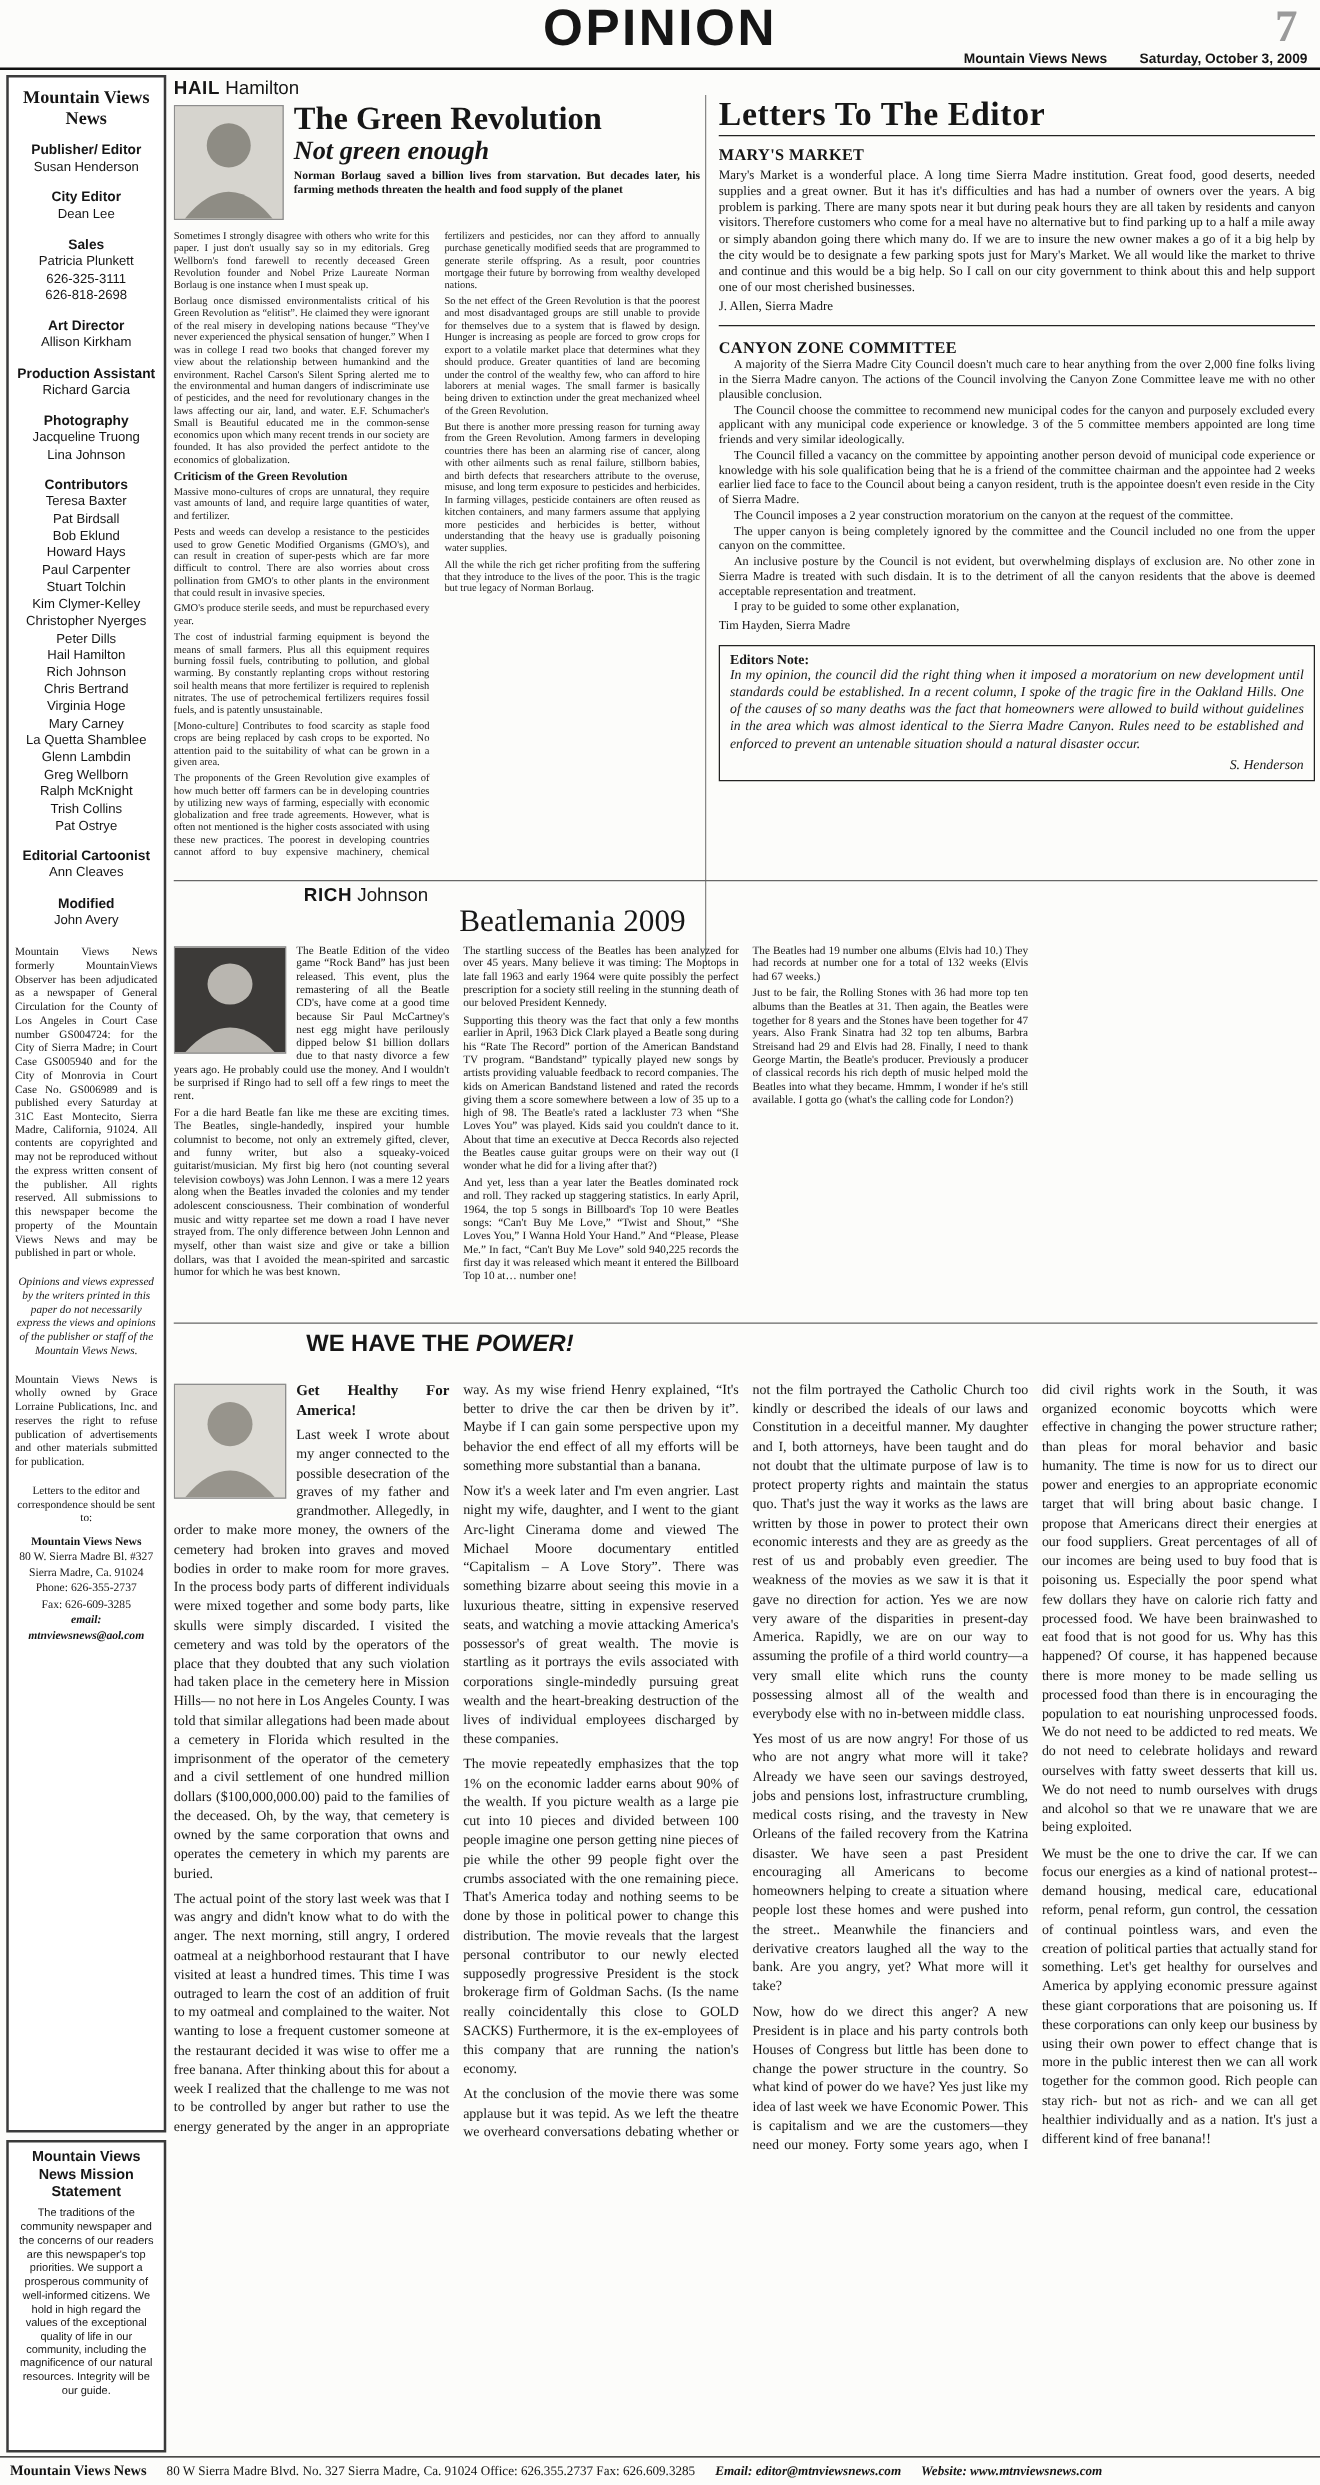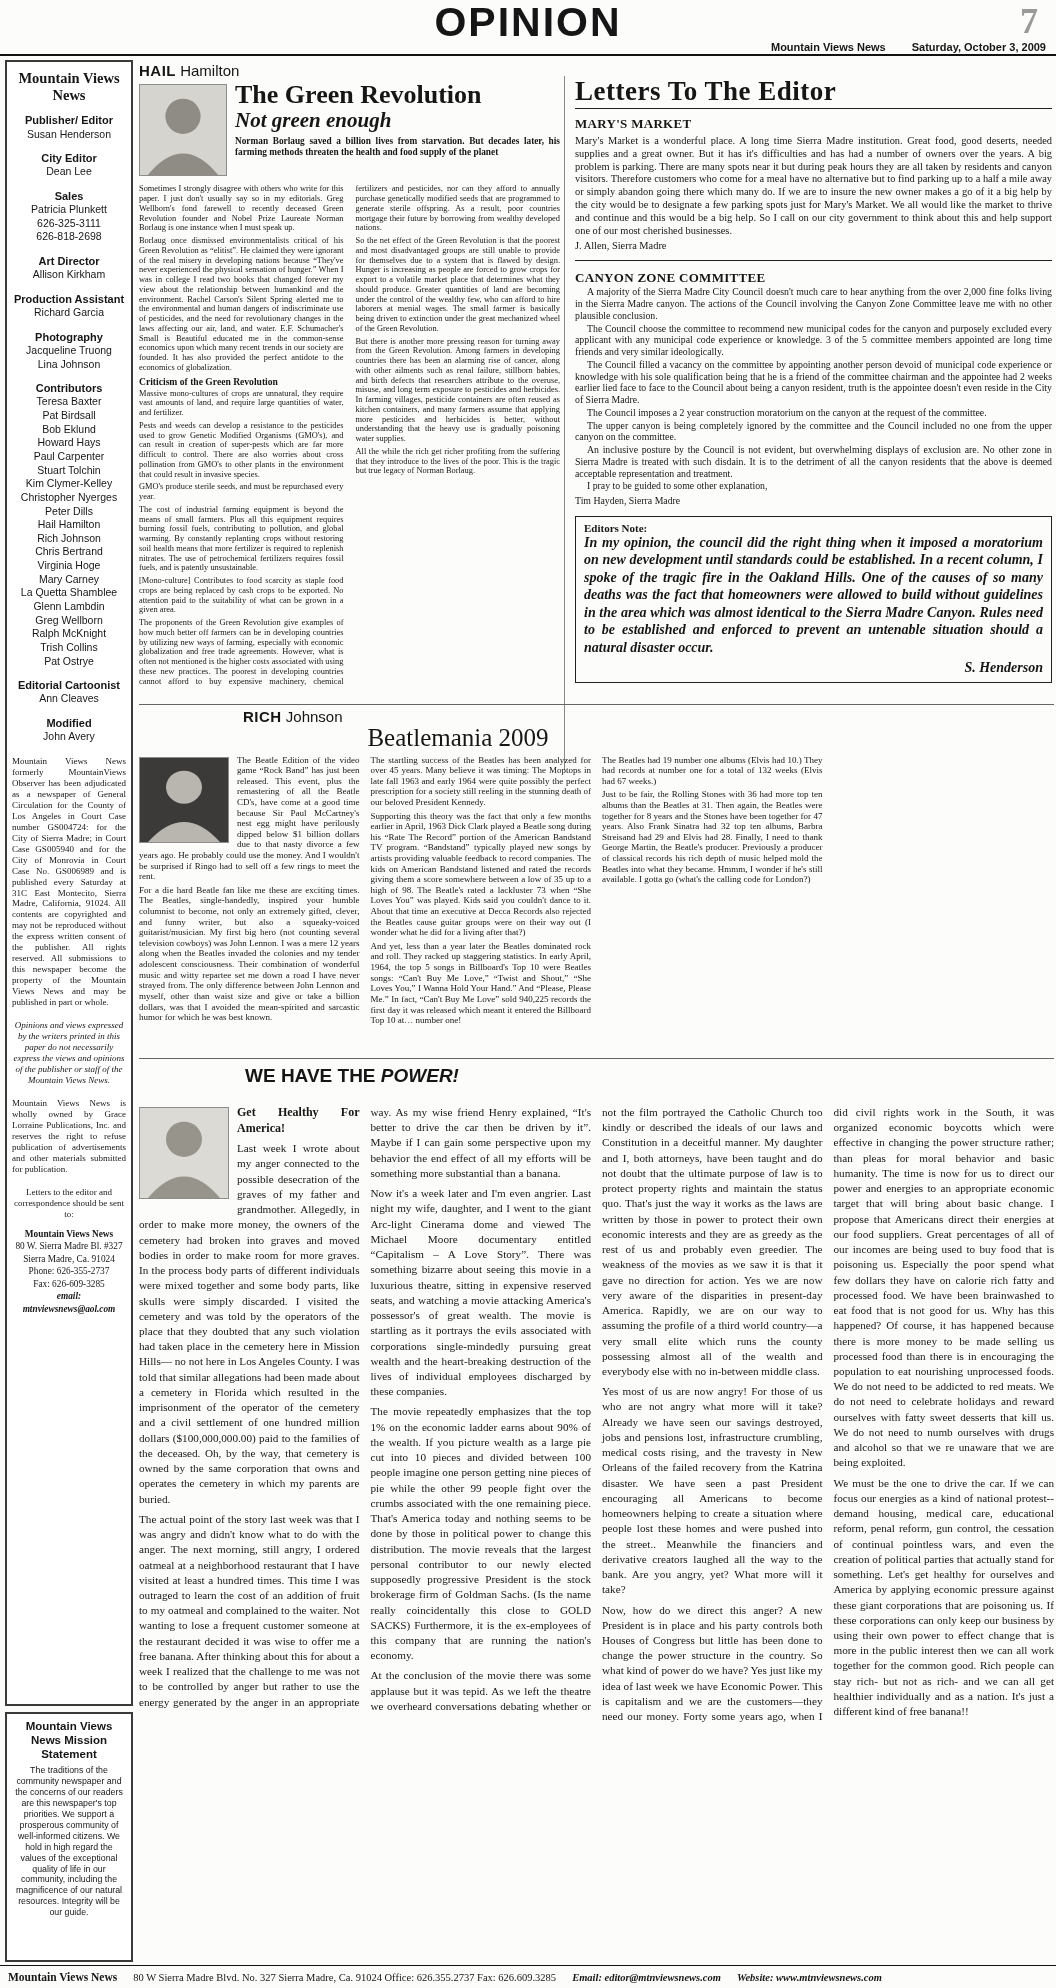--- a/index.html
+++ b/index.html
@@ -54,21 +54,21 @@
   .letters { position:absolute; left:564px; top:76px; width:490px; height:694px; border-left:1px solid #888; padding:0 2px 0 10px; overflow:hidden; font-family:"Liberation Serif", serif; }
   .letters-title { font-size:27px; font-weight:bold; letter-spacing:0.5px; border-bottom:1.5px solid #222; padding-bottom:1px; }
   .letters h3 { font-size:13px; font-weight:bold; margin-top:7px; letter-spacing:0.3px; }
   .letter-body { font-size:10.4px; line-height:1.23; text-align:justify; margin-top:3px; }
   .sig { font-size:10.4px; margin-top:3px; }
   .canyon { border-top:1.5px solid #222; margin-top:9px; padding-top:2px; }
   .canyon p { font-size:9.8px; line-height:1.2; text-align:justify; text-indent:12px; margin-bottom:1px; }
   .canyon .sig { text-indent:0; text-align:left; }
   .editors-note { border:1px solid #222; margin-top:9px; padding:5px 8px; }
   .editors-note h4 { font-size:11px; font-weight:bold; }
-  .editors-note p { font-size:14px; font-weight:bold; font-style:italic; line-height:1.25; text-align:justify; }
+  .editors-note p { font-size:11px; font-weight:normal; font-style:italic; line-height:1.25; text-align:justify; }
   .editors-note .sig { text-align:right; }
 
   
   .beatles { left:139px; top:704px; width:915px; height:350px; border-top:1px solid #666; padding-top:3px; overflow:hidden; }
   .b-head { margin-left:104px; }
   .b-headline { font-weight:normal; font-size:25px; width:430px; text-align:center; line-height:1.05; }
   .four-col { column-count:4; column-gap:11px; text-align:justify; }
   .beatles .four-col { column-fill:auto; height:288px; font-size:9px; line-height:1.18; margin-top:3px; }
   .beatles .photo { width:90px; height:86px; }
 

